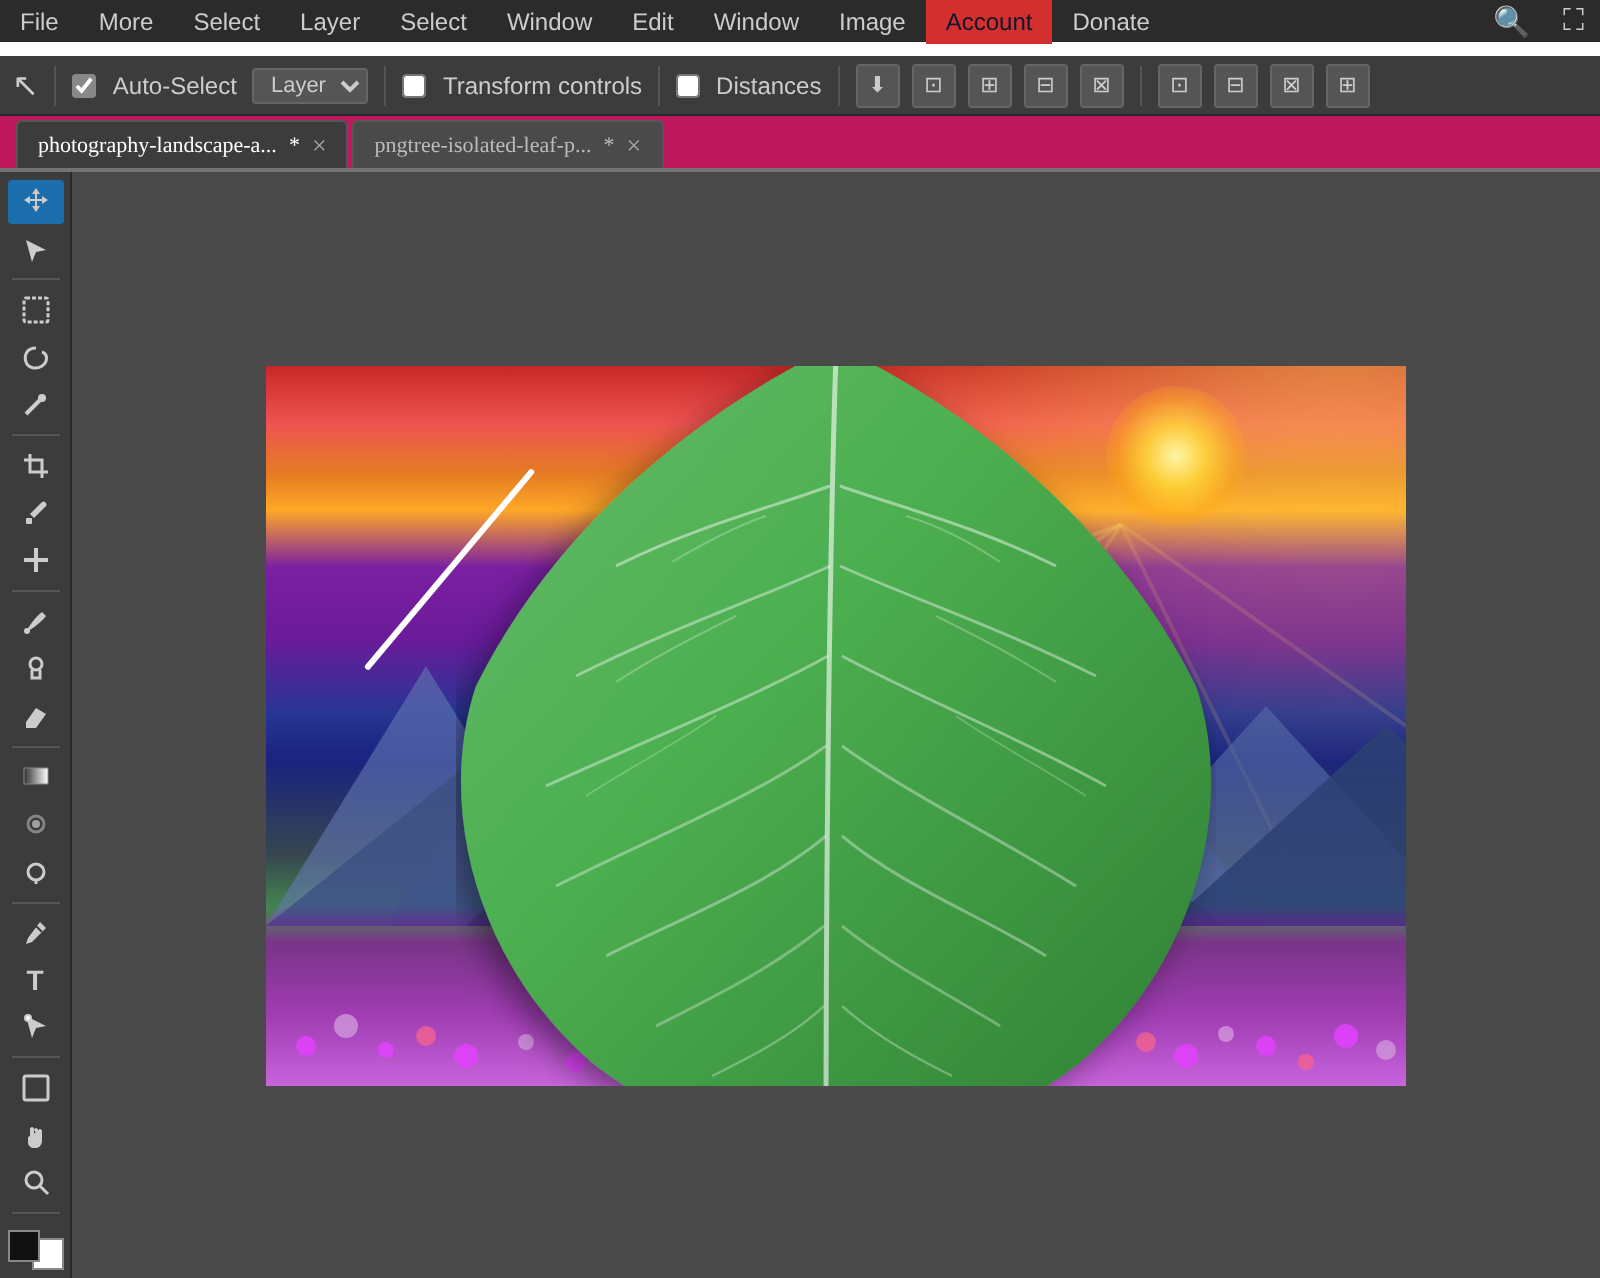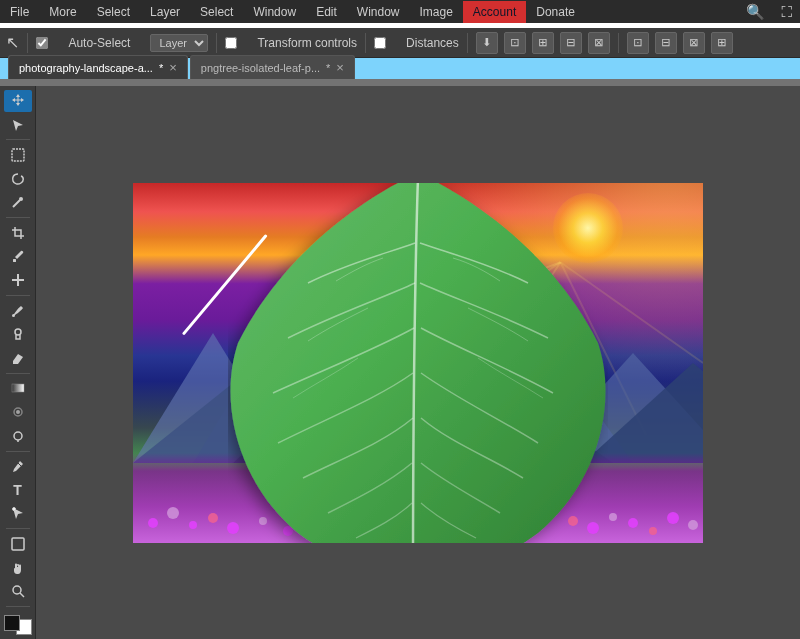--- a/index.html
+++ b/index.html
@@ -1,54 +1,54 @@
 <!DOCTYPE html>
 <html><head>
   <meta charset="utf-8">
   <style>
     * { margin: 0; padding: 0; box-sizing: border-box; }
     body { width: 800px; height: 639px; background: #3c3c3c; font-family: Arial, sans-serif; font-size: 12px; color: #ccc; overflow: hidden; }
 
     
     .menu-bar {
       display: flex; align-items: center; height: 28px;
-      background: #2b2b2b; border-bottom: 5px solid #ffffff;
+      background: #2b2b2b; border-bottom: 7px solid #ffffff;
     }
     .menu-item {
       padding: 4px 10px; cursor: pointer; font-size: 12px; color: #ccc; white-space: nowrap;
     }
     .menu-item.active { background: #d32f2f; color: #0f172a; }
     .menu-spacer { flex: 1; }
 
     
     .toolbar {
       display: flex; align-items: center; height: 30px;
       background: #3c3c3c; border-bottom: 1px solid #2a2a2a; padding: 0 6px; gap: 6px;
     }
     .toolbar-item {
-      display: flex; align-items: center; gap: 20px; color: #ccc; font-size: 12px;
+      display: flex; align-items: center; gap: 8px; color: #ccc; font-size: 12px;
     }
     .toolbar-checkbox {
       width: 12px; height: 12px; accent-color: #888;
     }
     .toolbar-select {
       background: #555; border: 1px solid #666; color: #ccc; font-size: 11px;
       padding: 1px 4px; border-radius: 2px; cursor: pointer;
     }
     .toolbar-icon-btn {
       width: 22px; height: 22px; background: #555; border: 1px solid #666;
       display: flex; align-items: center; justify-content: center; cursor: pointer;
       border-radius: 2px; color: #ccc; font-size: 11px;
     }
     .toolbar-sep { width: 1px; height: 20px; background: #555; margin: 0 2px; }
 
     
     .tab-bar {
       display: flex; align-items: flex-end; height: 28px;
-      background: #7dd3fc; border-bottom: 7px solid #737373; padding-left: 8px;
+      background: #be185d; border-bottom: 2px solid #737373; padding-left: 8px; font-family: Liberation Serif, serif;
     }
     .tab {
       display: flex; align-items: center; gap: 6px;
       height: 24px; padding: 0 10px 0 10px;
       background: #4a4a4a; border: 1px solid #555; border-bottom: none;
       border-radius: 3px 3px 0 0; cursor: pointer; font-size: 11px; color: #bbb;
       margin-right: 2px;
     }
     .tab.active { background: #3c3c3c; color: #fff; }
     .tab-close {

